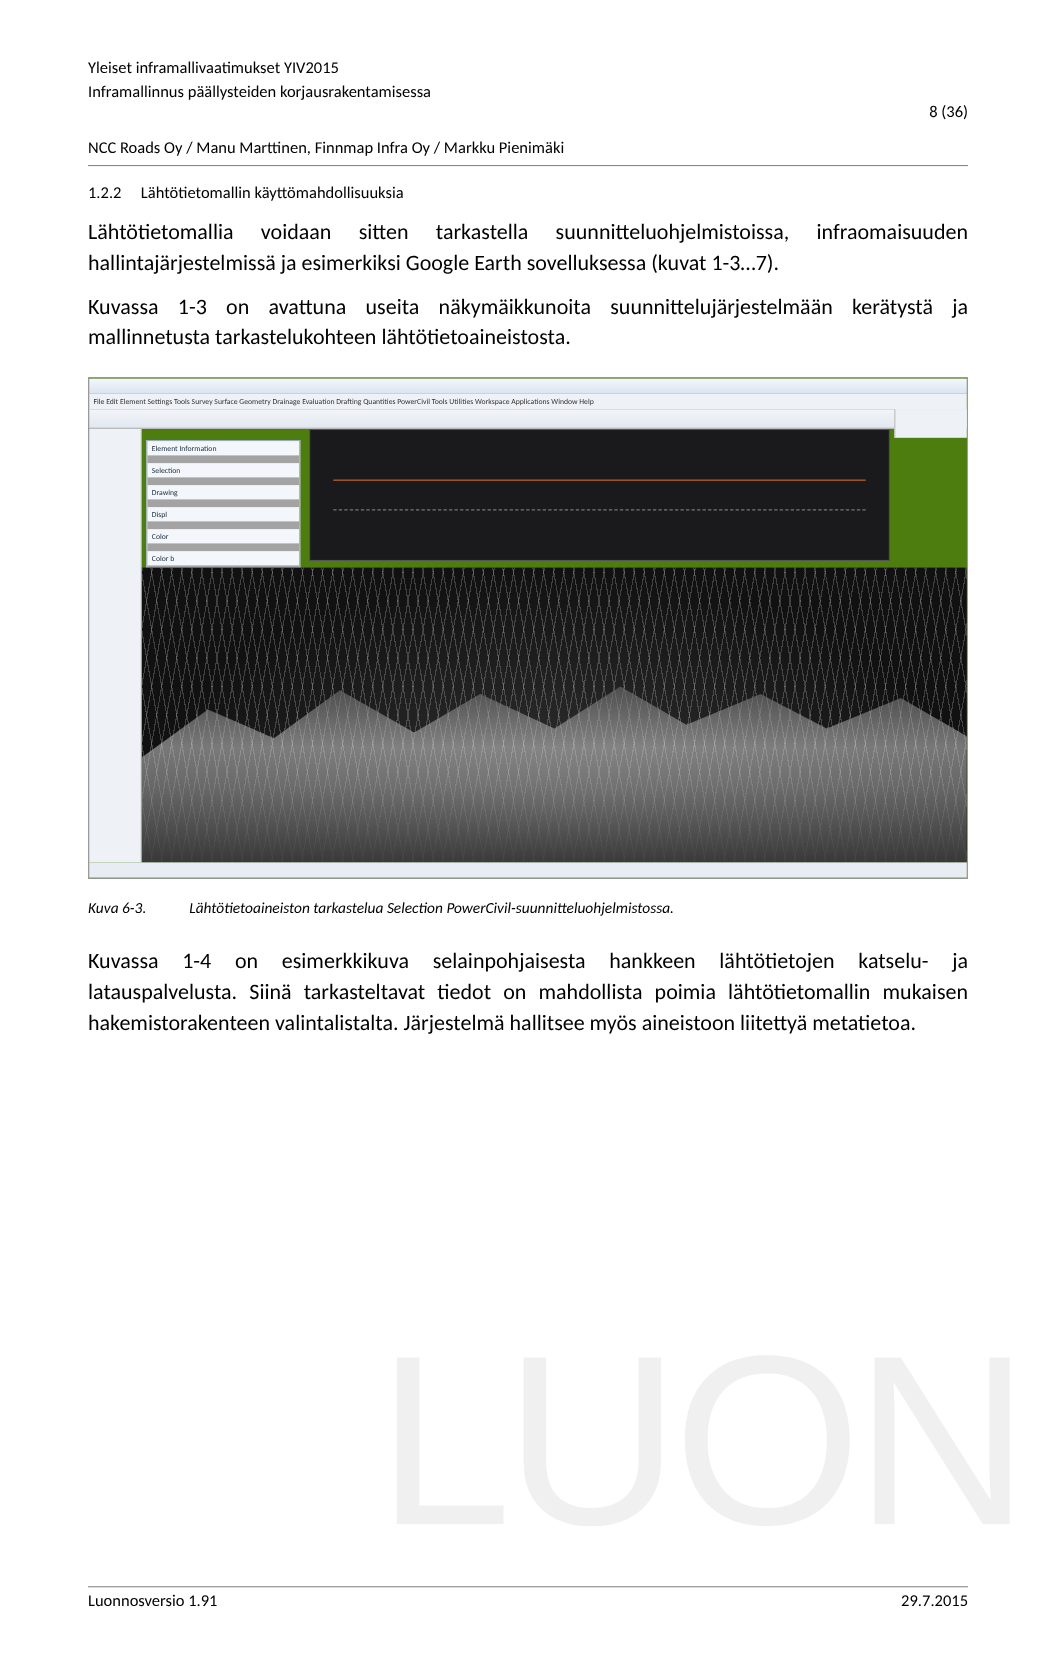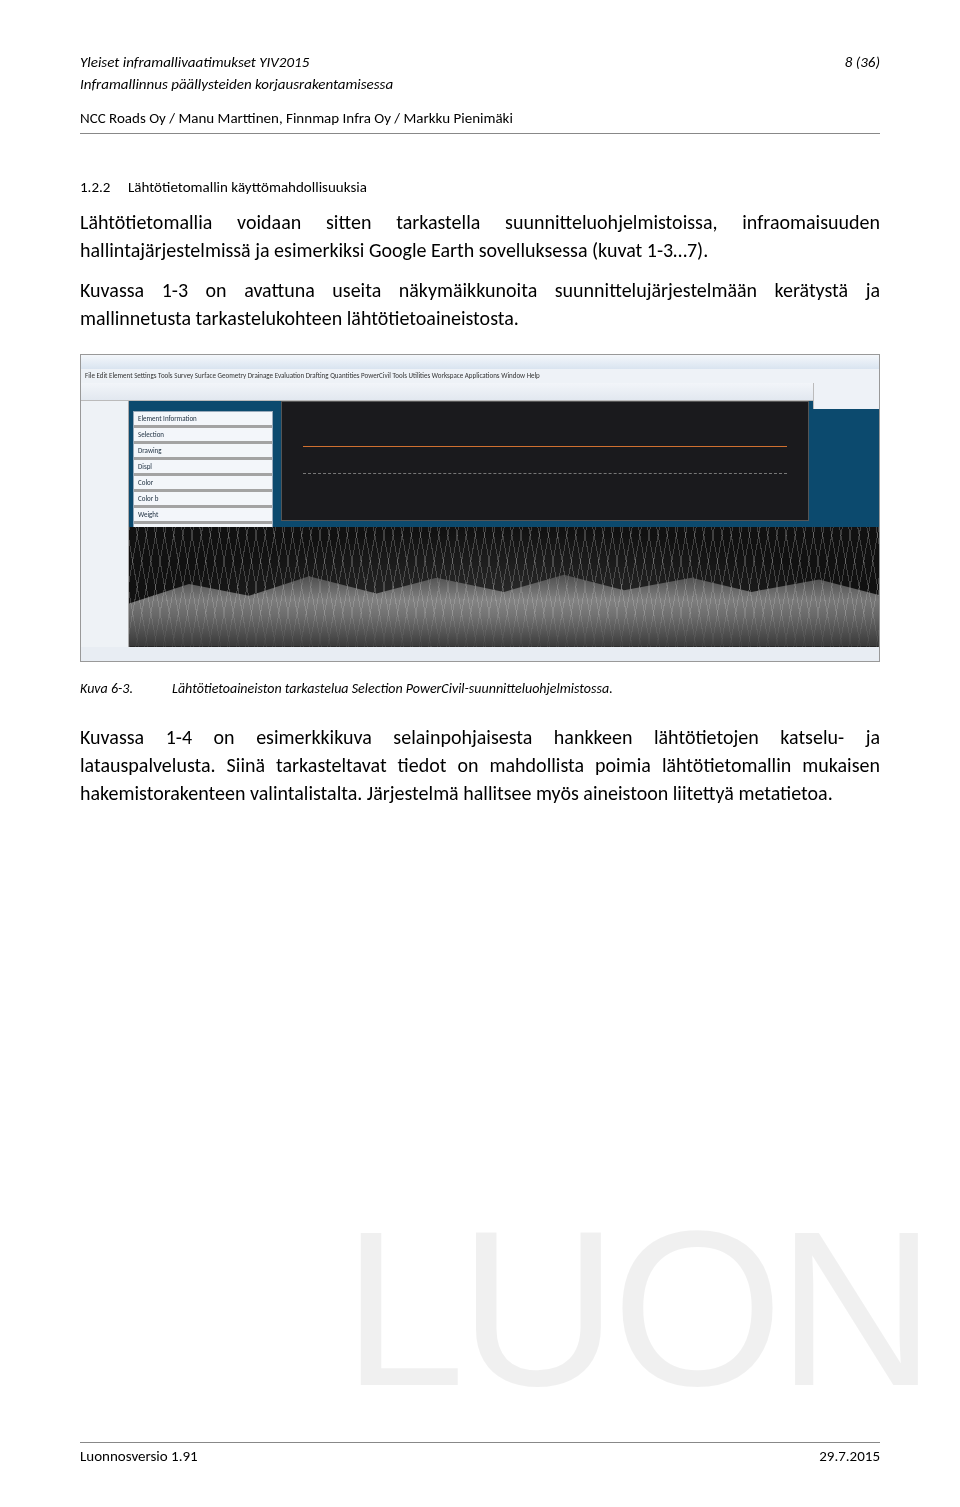--- a/index.html
+++ b/index.html
@@ -10,48 +10,47 @@
     min-height: 1507px;
     padding: 52px 80px 40px 80px;
     color: #000;
     position: relative;
   }
   .header-row {
     display: flex;
     justify-content: space-between;
     font-size: 15px;
     line-height: 1.35;
-    font-style: italic;
   }
   .header-left { flex: 1; }
-  .header-right { width: 80px; text-align: right; }
+  .header-right { width: 80px; text-align: right; margin-top: 40px; }
   .subheader { font-size: 15px; margin-top: 2px; }
   .authors { font-size: 15px; margin-top: 14px; }
   .divider { border: none; border-top: 1px solid #888; margin-top: 6px; }
   .section-heading {
     font-size: 15px;
     font-weight: normal;
-    margin-top: 44px;
+    margin-top: 16px;
     display: flex;
   }
   .section-num { width: 48px; }
   .body-text {
     font-size: 20px;
     line-height: 1.4;
     margin-top: 12px;
     text-align: justify;
   }
   .figure-wrap {
     margin-top: 22px;
     width: 100%;
   }
   .figure-placeholder {
     width: 100%;
-    height: 308px;
-    background: #0c4a6e;
+    height: 456px;
+    background: #4d7c0f;
     position: relative;
     border: 1px solid #999;
     overflow: hidden;
   }
   
   .cad-titlebar {
     position: absolute; top: 0; left: 0; right: 0; height: 14px;
     background: linear-gradient(#f4f7fb,#d9e4f0);
   }
   .cad-menubar {
@@ -94,21 +93,21 @@
     clip-path: polygon(0 45%, 8% 20%, 16% 35%, 24% 10%, 33% 32%, 41% 12%, 50% 30%, 58% 8%, 66% 28%, 75% 12%, 83% 30%, 92% 14%, 100% 34%, 100% 100%, 0 100%);
   }
   .cad-statusbar {
     position: absolute; bottom: 0; left: 0; right: 0; height: 14px;
     background: #e8edf3;
   }
   .cad-floatpanel {
     position:absolute; top:56px; left:52px; width:140px; height:200px;
     background:#f3f6fa; border:1px solid #9ab; font-size:7px; color:#234;
   }
-  .cad-floatpanel .fp-row{ padding:2px 4px; border-bottom:3px solid #a3a3a3;}
+  .cad-floatpanel .fp-row{ padding:2px 4px; border-bottom:7px solid #a3a3a3;}
   .cad-rightpanel{
     position:absolute; top:28px; right:0; width:66px; height:26px;
     background:#eef2f7; border-left:1px solid #bbb; font-size:6px;
   }
   .figure-caption {
     font-size: 14px;
     font-style: italic;
     margin-top: 18px;
     display: flex;
   }

